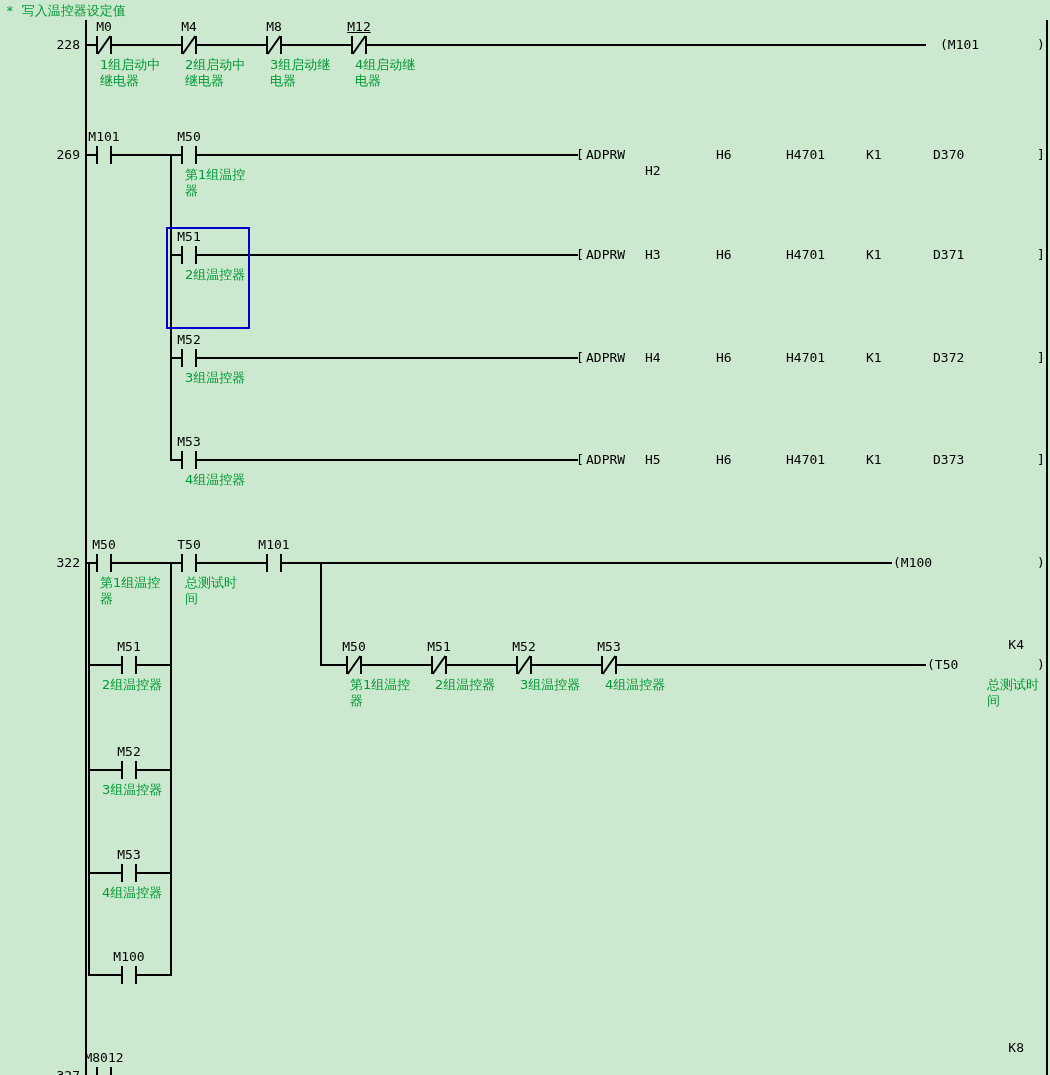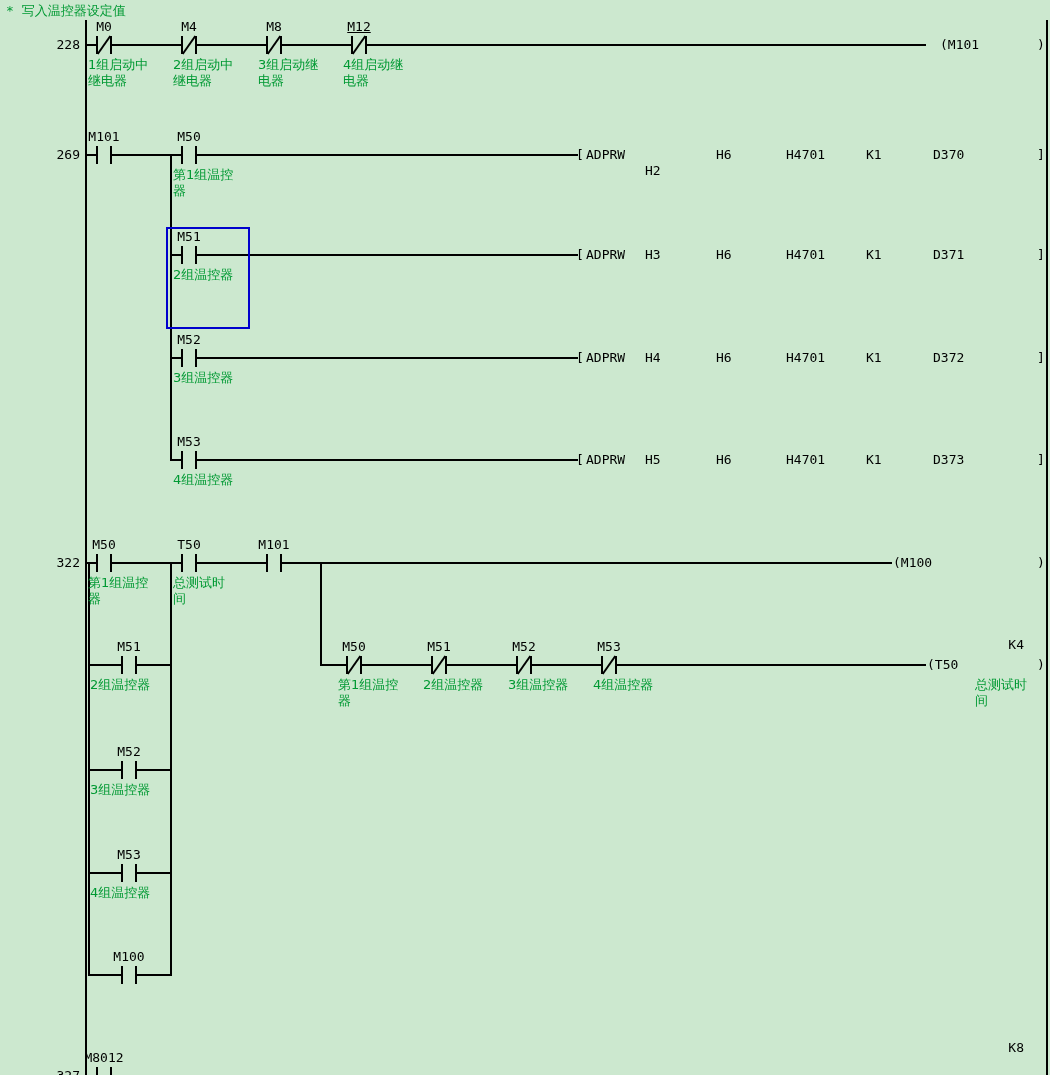--- a/index.html
+++ b/index.html
@@ -7,21 +7,21 @@
   body{width:1050px;height:1075px;overflow:hidden;background:var(--bg);}
   #canvas{position:relative;width:1050px;height:1075px;overflow:hidden;
           font-family:"DejaVu Sans Mono","DejaVu Sans",monospace;
           font-size:13px;line-height:16px;color:#000;background:var(--bg);}
   .title-comment{position:absolute;left:6px;top:3px;color:var(--cmt);white-space:pre;z-index:3;}
   .wh{position:absolute;height:2px;background:var(--wire);z-index:1;}
   .wv{position:absolute;width:2px;background:var(--wire);z-index:1;}
   .step{position:absolute;text-align:right;z-index:3;}
   .devname{position:absolute;width:80px;text-align:center;line-height:14px;z-index:3;white-space:pre;}
   .comment{position:absolute;width:94px;color:var(--cmt);white-space:pre-line;z-index:3;
-           font-family:"DejaVu Sans","DejaVu Sans Mono",sans-serif;}
+           font-family:"DejaVu Sans","DejaVu Sans Mono",sans-serif;margin-left:12px;}
   .contact{position:absolute;width:16px;height:18px;background:var(--bg);z-index:2;}
   .contact::before,.contact::after{content:"";position:absolute;top:0;width:2px;height:18px;background:var(--wire);}
   .contact::before{left:0;}
   .contact::after{right:0;}
   .slash{position:absolute;left:-3px;top:8px;width:22px;height:2px;background:var(--wire);transform:rotate(-55deg);}
   .coiltext{position:absolute;background:var(--bg);padding:0 1px;z-index:3;white-space:pre;}
   .preset{position:absolute;width:28px;text-align:right;z-index:3;}
   .instr{position:absolute;left:570px;width:478px;height:20px;z-index:3;}
   .itext{position:absolute;top:2px;white-space:pre;}
   .selcursor{position:absolute;border:2px solid var(--sel);background:transparent;z-index:4;}

